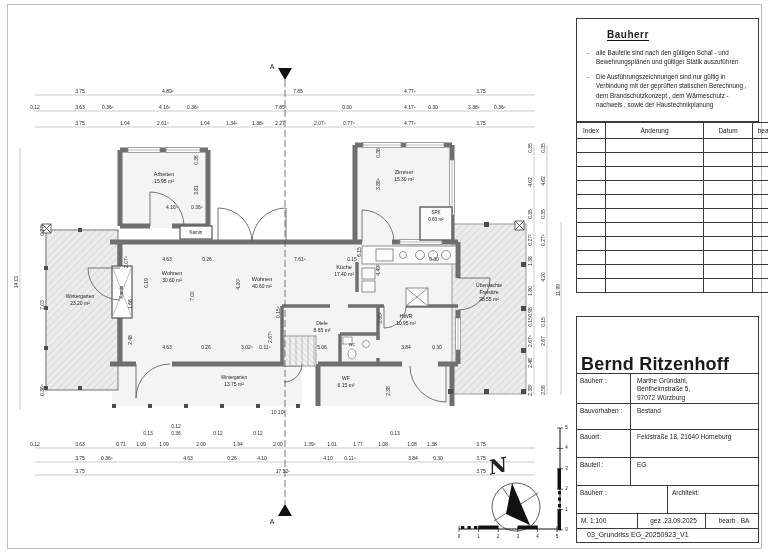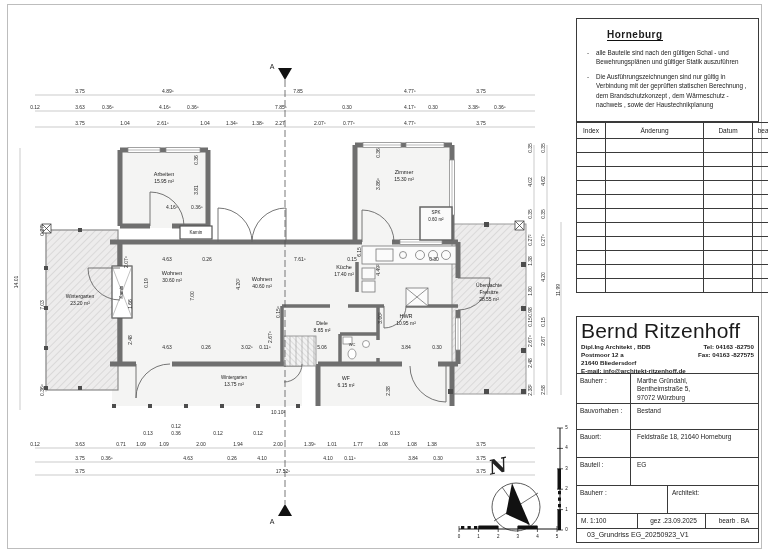--- a/index.html
+++ b/index.html
@@ -29,21 +29,21 @@
   .hinweise ul{margin:2px 0 0 4px;padding:0;list-style:none;}
   .hinweise li{font-size:6.3px;line-height:1.45;margin-bottom:6px;padding-left:9px;position:relative;}
   .hinweise li::before{content:"-";position:absolute;left:0;}
   table.rev{position:absolute;left:576px;top:122px;width:183px;border-collapse:collapse;table-layout:fixed;}
   table.rev th,table.rev td{border:1px solid #3a3a3a;font-size:6.5px;font-weight:normal;
         height:13px;padding:0 2px;text-align:center;overflow:hidden;}
   table.rev th{height:15px;}
   .col-index{width:24px;}.col-aend{width:93px;}.col-datum{width:44px;}.col-bearb{width:22px;}
   .note{position:absolute;left:580px;top:298px;width:178px;font-size:10px;color:#111;}
   .archbox{left:576px;top:316px;width:183px;height:58px;padding:2px 4px;}
-  .archname{font-size:21px;font-weight:normal;letter-spacing:.2px;line-height:1.1;}
+  .archname{font-size:18px;font-weight:bold;letter-spacing:.2px;line-height:1.1;margin-top:36px;}
   .archgrid{display:flex;justify-content:space-between;margin-top:1px;}
   .archcol{font-size:6.2px;font-weight:bold;line-height:1.25;}
   .archcol.right{text-align:right;}
   .archmail{font-size:6.2px;font-weight:bold;margin-top:1px;}
   .projbox{left:576px;top:374px;width:183px;height:169px;border-top:none;padding:0;}
   .prow{display:flex;border-bottom:1px solid #3a3a3a;box-sizing:border-box;}
   .prow:nth-child(1){height:30px;}
   .prow:nth-child(2){height:26px;}
   .prow:nth-child(3){height:28px;}
   .prow:nth-child(4){height:28px;}
@@ -359,21 +359,21 @@
       <span class="sb" style="left:566.5px;top:489.2px;">2</span>
       <span class="sb" style="left:517.8px;top:537px;">3</span>
       <span class="sb" style="left:566.5px;top:468.8px;">3</span>
       <span class="sb" style="left:537.4px;top:537px;">4</span>
       <span class="sb" style="left:566.5px;top:448.4px;">4</span>
       <span class="sb" style="left:557px;top:537px;">5</span>
       <span class="sb" style="left:566.5px;top:428px;">5</span>
     </div>
 
   <div class="tb-box hinweise">
-    <h1>Horneburg</h1>
+    <h1>Bauherr</h1>
     <ul>
         <li>alle Bauteile sind nach den gültigen Schal - und Bewehrungsplänen und gültiger Statik auszuführen</li>
         <li>Die Ausführungszeichnungen sind nur gültig in Verbindung mit der geprüften statischen Berechnung , dem Brandschutzkonzept , dem Wärmeschutz - nachweis , sowie der Haustechnikplanung</li>
       </ul>
   </div>
 
   <table class="rev">
       <tbody>
         <tr>
           <th class="col-index">Index</th>

